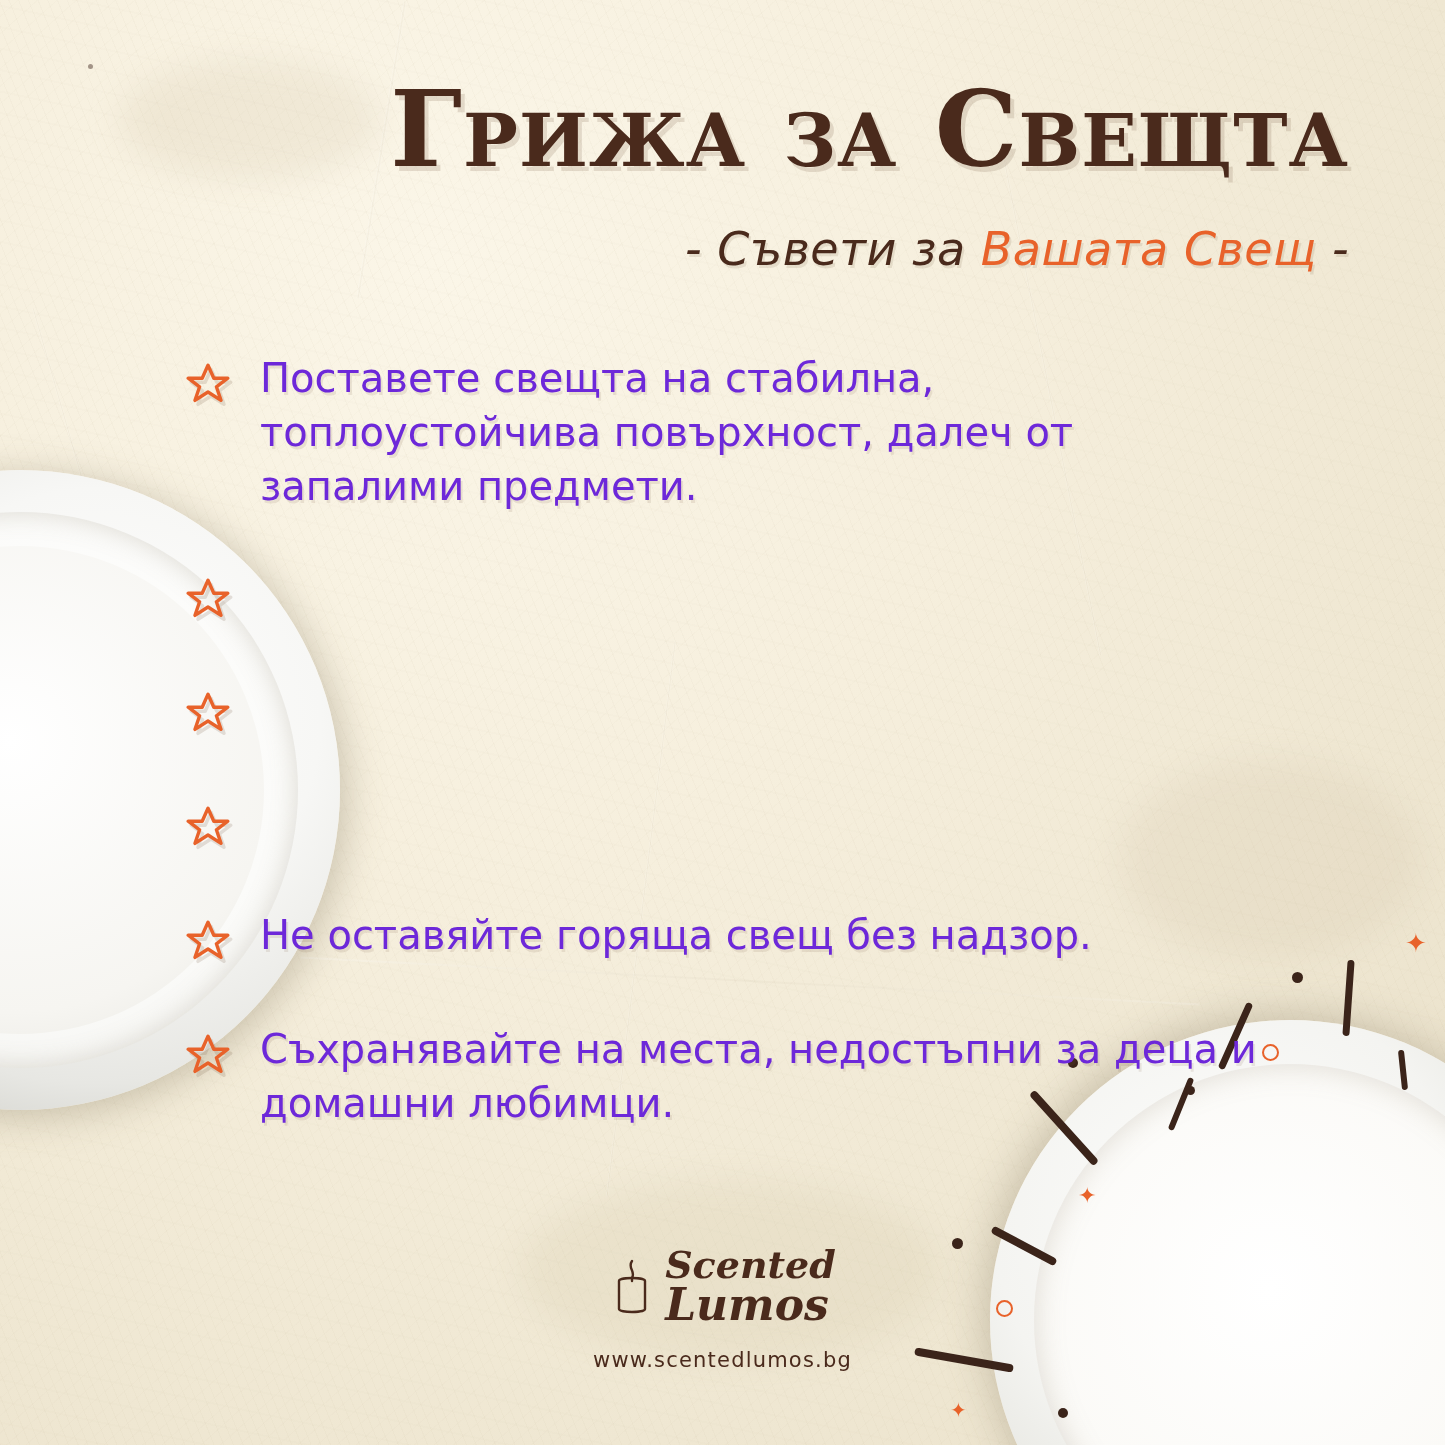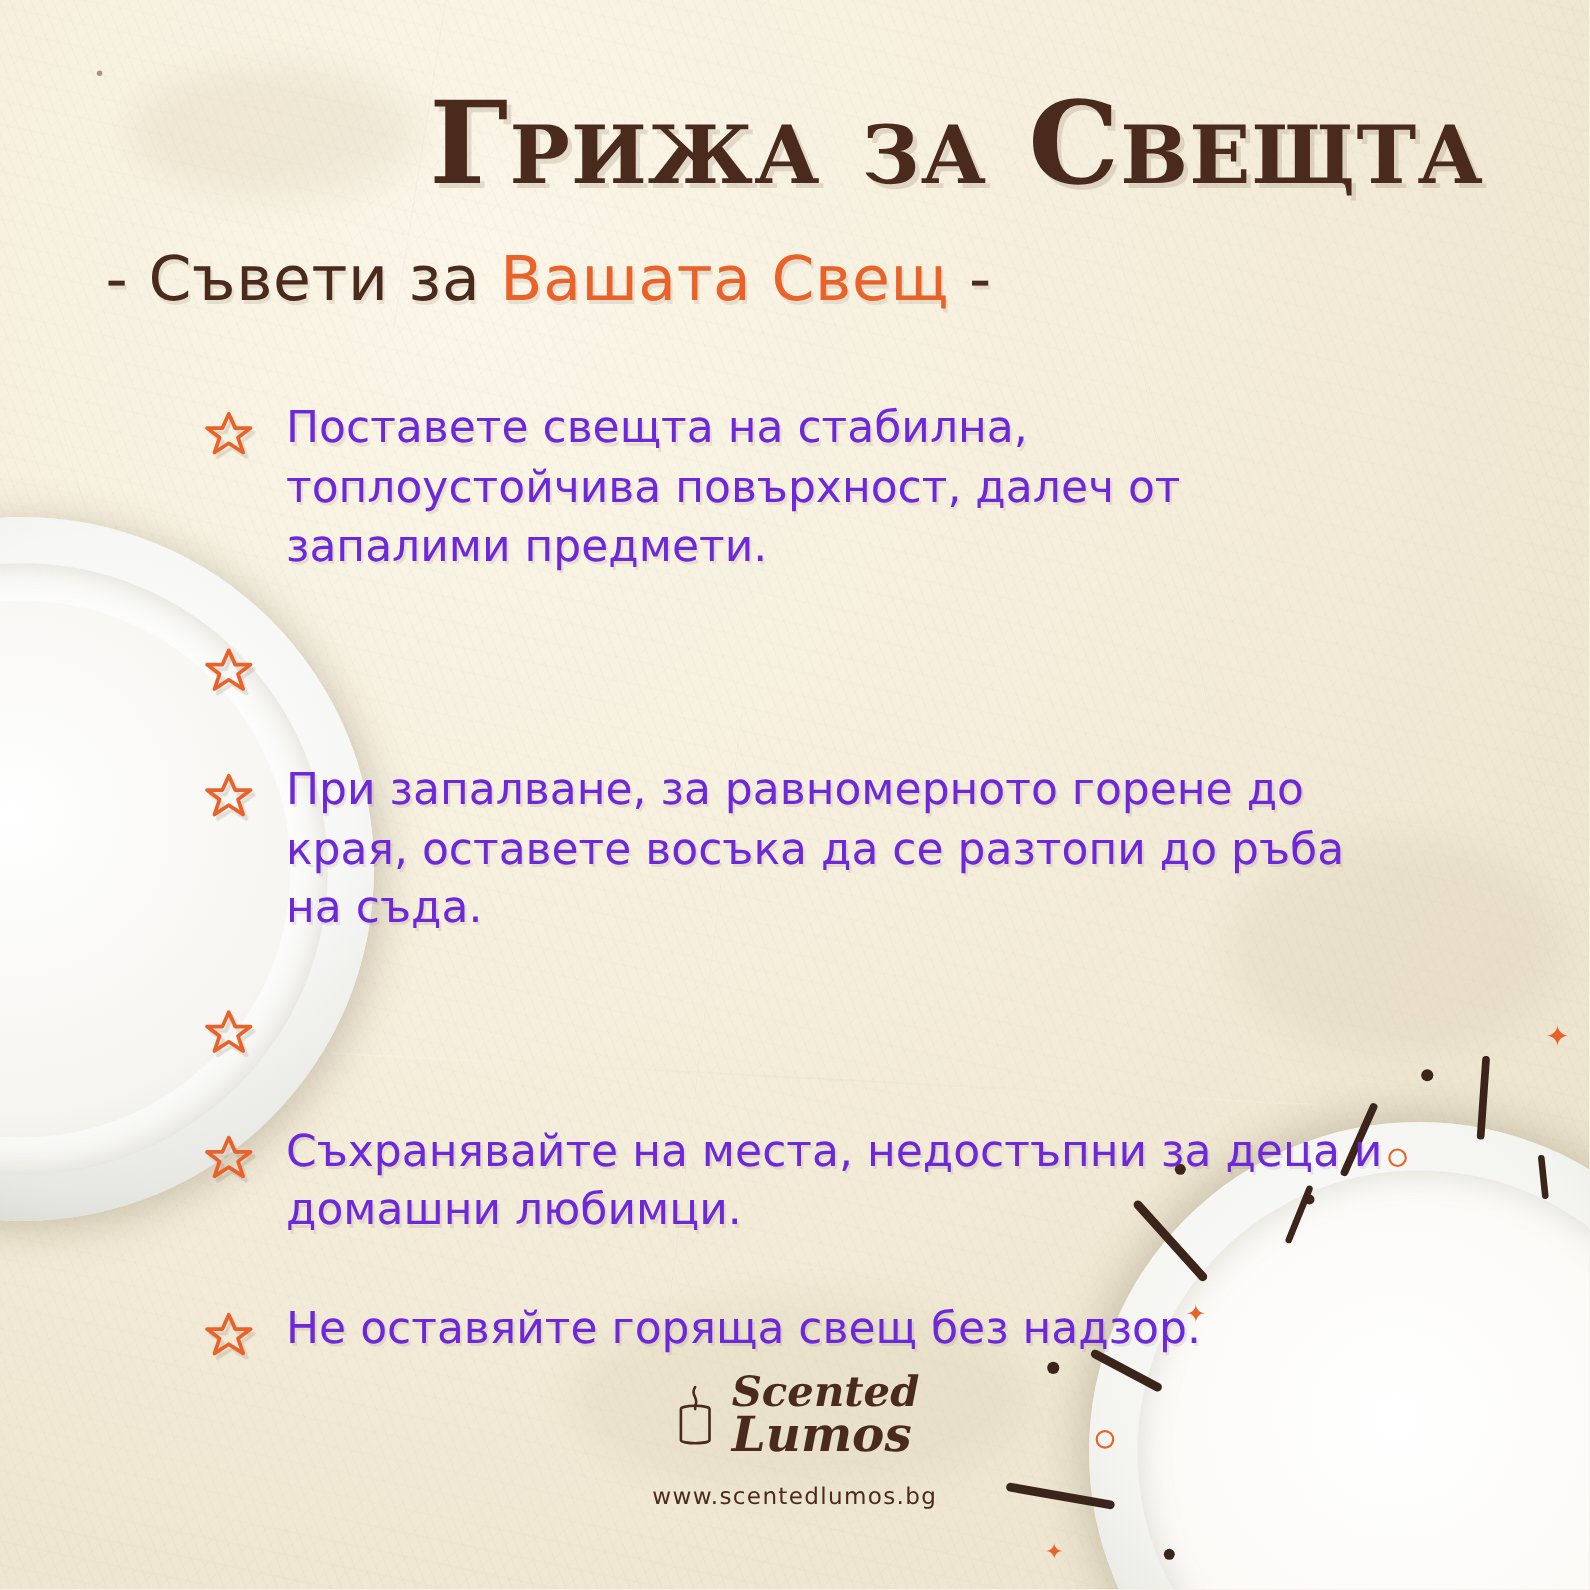--- a/index.html
+++ b/index.html
@@ -113,25 +113,26 @@
     font-weight: 700;
     font-size: 104px;
     letter-spacing: 1px;
     color: #4a2a1c;
     text-shadow: 4px 5px 0 rgba(120,96,72,.18);
     line-height: 1.08;
     font-variant: small-caps;
   }
   .subtitle {
     margin: 36px 0 0 0;
-    text-align: left;
-    font-size: 56px;
+    text-align: right;
+    font-size: 46px;
     color: #4a2a1c;
     letter-spacing: .5px;
     text-shadow: 2px 3px 0 rgba(120,96,72,.14);
+    font-style: italic;
   }
   .subtitle .hl { color: #e8622a; }
 
   ul.tips {
     list-style: none;
     margin: 76px 0 0 0;
     padding: 0 24px 0 88px;
   }
   ul.tips li {
     display: flex;
@@ -243,44 +244,43 @@
               <polygon points="12,2.6 14.9,9.1 21.9,9.1 16.2,13.4 18.5,20.2 12,16 5.5,20.2 7.8,13.4 2.1,9.1 9.1,9.1"></polygon>
             </svg>
         </span>
       </li>
       <li>
         <span class="star-ico">
           <svg width="48" height="48" viewBox="0 0 24 24" fill="none" stroke="#e8622a" stroke-width="1.7" stroke-linejoin="round">
               <polygon points="12,2.6 14.9,9.1 21.9,9.1 16.2,13.4 18.5,20.2 12,16 5.5,20.2 7.8,13.4 2.1,9.1 9.1,9.1"></polygon>
             </svg>
         </span>
-        <span class="tip-text">При запалване, за равномерното горене до края, оставете восъка да се разтопи до ръба на съда.</span>
-      </li>
-      <li>
-        <span class="star-ico">
-          <svg width="48" height="48" viewBox="0 0 24 24" fill="none" stroke="#e8622a" stroke-width="1.7" stroke-linejoin="round">
-              <polygon points="12,2.6 14.9,9.1 21.9,9.1 16.2,13.4 18.5,20.2 12,16 5.5,20.2 7.8,13.4 2.1,9.1 9.1,9.1"></polygon>
-            </svg>
-        </span>
+      </li>
+      <li>
+        <span class="star-ico">
+          <svg width="48" height="48" viewBox="0 0 24 24" fill="none" stroke="#e8622a" stroke-width="1.7" stroke-linejoin="round">
+              <polygon points="12,2.6 14.9,9.1 21.9,9.1 16.2,13.4 18.5,20.2 12,16 5.5,20.2 7.8,13.4 2.1,9.1 9.1,9.1"></polygon>
+            </svg>
+        </span>
+      </li>
+      <li>
+        <span class="star-ico">
+          <svg width="48" height="48" viewBox="0 0 24 24" fill="none" stroke="#e8622a" stroke-width="1.7" stroke-linejoin="round">
+              <polygon points="12,2.6 14.9,9.1 21.9,9.1 16.2,13.4 18.5,20.2 12,16 5.5,20.2 7.8,13.4 2.1,9.1 9.1,9.1"></polygon>
+            </svg>
+        </span>
+        <span class="tip-text">Не оставяйте горяща свещ без надзор.</span>
       </li>
       <li>
         <span class="star-ico">
           <svg width="48" height="48" viewBox="0 0 24 24" fill="none" stroke="#e8622a" stroke-width="1.7" stroke-linejoin="round">
               <polygon points="12,2.6 14.9,9.1 21.9,9.1 16.2,13.4 18.5,20.2 12,16 5.5,20.2 7.8,13.4 2.1,9.1 9.1,9.1"></polygon>
             </svg>
         </span>
         <span class="tip-text">Съхранявайте на места, недостъпни за деца и домашни любимци.</span>
-      </li>
-      <li>
-        <span class="star-ico">
-          <svg width="48" height="48" viewBox="0 0 24 24" fill="none" stroke="#e8622a" stroke-width="1.7" stroke-linejoin="round">
-              <polygon points="12,2.6 14.9,9.1 21.9,9.1 16.2,13.4 18.5,20.2 12,16 5.5,20.2 7.8,13.4 2.1,9.1 9.1,9.1"></polygon>
-            </svg>
-        </span>
-        <span class="tip-text">Не оставяйте горяща свещ без надзор.</span>
       </li>
     </ul>
 
     <div class="brand">
       <div class="brand-mark">
         <span>
           <svg width="46" height="66" viewBox="0 0 46 66" fill="none" stroke="#4a2a1c" stroke-width="2.4" stroke-linecap="round">
             <path d="M23 10 C18 17 27 20 23 27" fill="none"></path>
             <path d="M10 30 C10 26 36 26 36 30 L36 58 C36 62 10 62 10 58 Z" fill="none"></path>
             <path d="M23 27 L23 30"></path>

